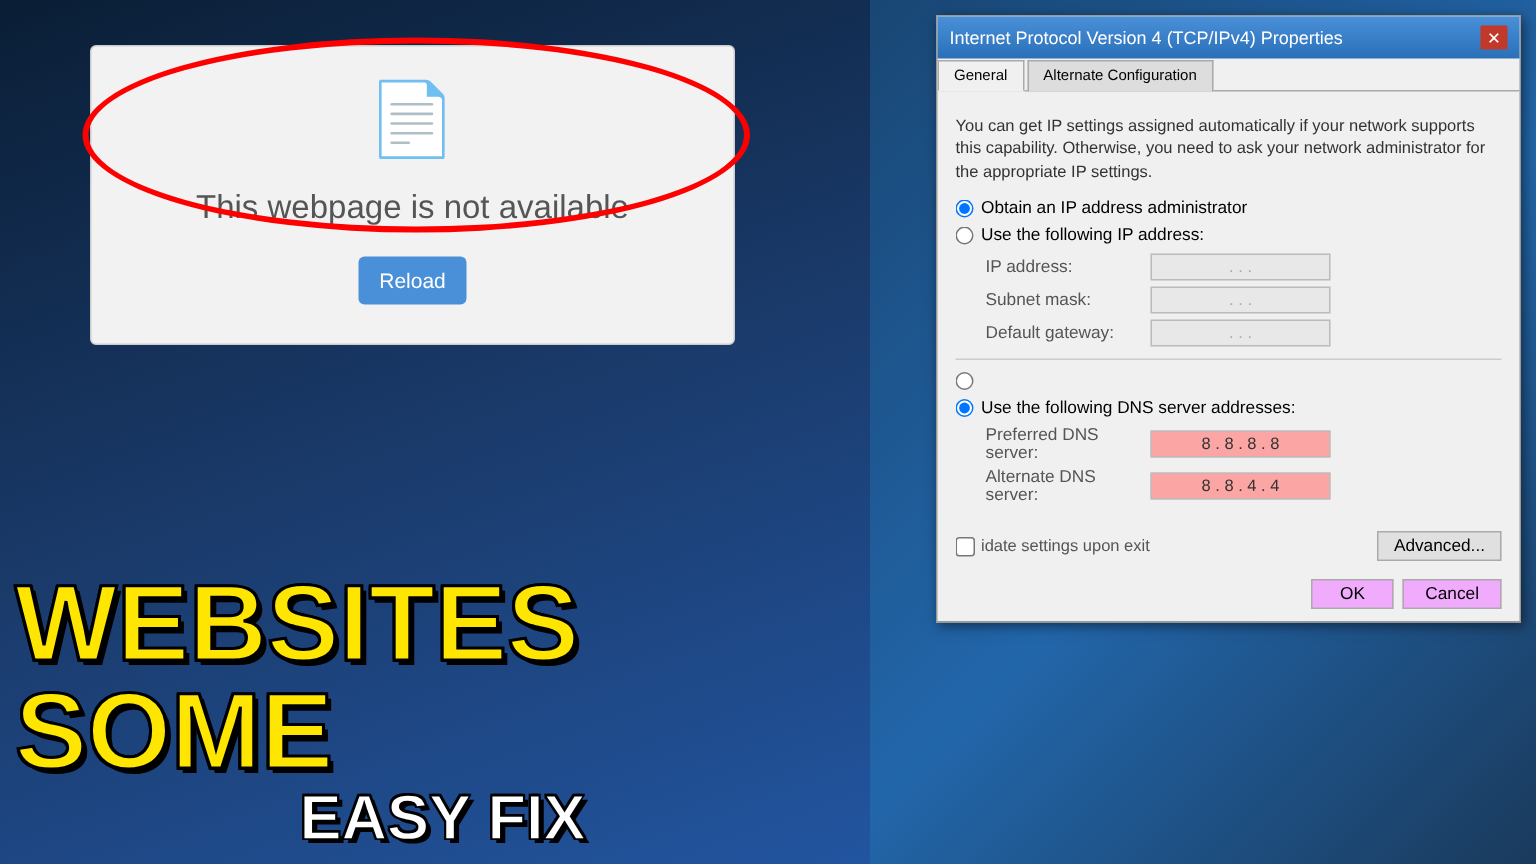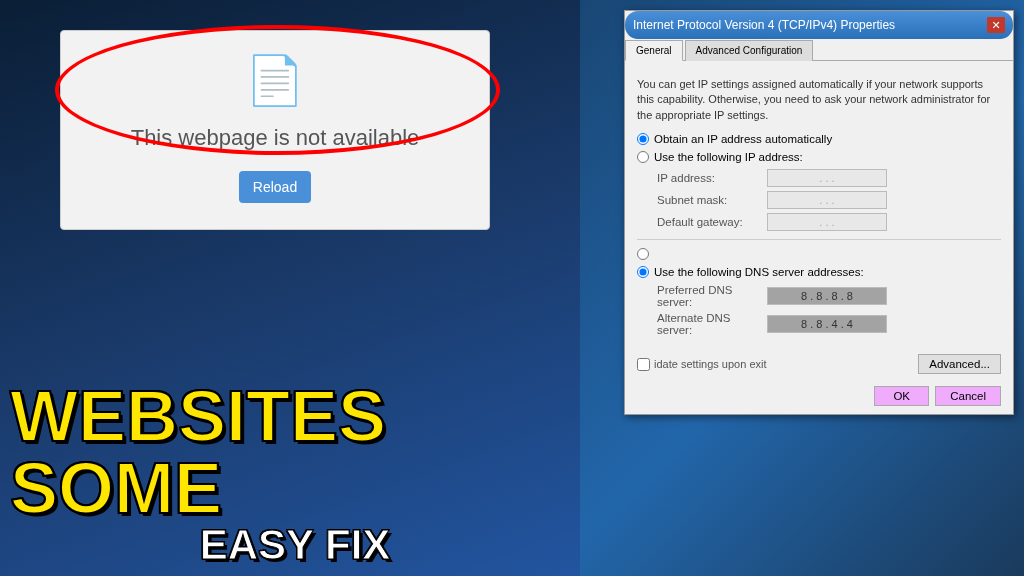--- a/index.html
+++ b/index.html
@@ -125,21 +125,20 @@
     }
 
     .dialog-titlebar {
       background: linear-gradient(to bottom, #4a90d9, #2a70b9);
       color: white;
       padding: 6px 8px;
       display: flex;
       align-items: center;
       justify-content: space-between;
       font-size: 12px;
-      border-radius: 13px;
     }
 
     .dialog-title-text {
       font-weight: normal;
     }
 
     .dialog-close {
       background: #c0392b;
       color: white;
       border: none;
@@ -223,21 +222,21 @@
       height: 18px;
       border: 1px solid #bbb;
       background: #e8e8e8;
       font-size: 11px;
       padding: 0 3px;
       color: #aaa;
       text-align: center;
     }
 
     .field-input.filled {
-      background: #a3a3a3;
+      background: #fca5a5;
       color: #333;
     }
 
     .divider {
       border: none;
       border-top: 1px solid #ccc;
       margin: 8px 0;
     }
 
     .dns-section { margin-top: 6px; }
@@ -301,31 +300,31 @@
   <div class="dialog-titlebar">
     <span class="dialog-title-text">Internet Protocol Version 4 (TCP/IPv4) Properties</span>
     <button class="dialog-close">✕</button>
   </div>
 
   <div class="tabs">
     <div class="tab active">
       <span>General</span>
     </div>
     <div class="tab inactive">
-      <span>Advanced Configuration</span>
+      <span>Alternate Configuration</span>
     </div>
   </div>
 
   <div class="dialog-body">
 
     <div class="info-text">You can get IP settings assigned automatically if your network supports this capability. Otherwise, you need to ask your network administrator for the appropriate IP settings.</div>
 
     <div class="radio-row">
       <input type="radio" name="ip" checked="" style="">
-      <label>Obtain an IP address automatically</label>
+      <label>Obtain an IP address administrator</label>
     </div>
 
     <div class="radio-row">
       <input type="radio" name="ip" style="">
       <label>Use the following IP address:</label>
     </div>
 
     <div class="field-row">
       <span class="field-label">IP address:</span>
       <input class="field-input" type="text" value=". . ." style="">

